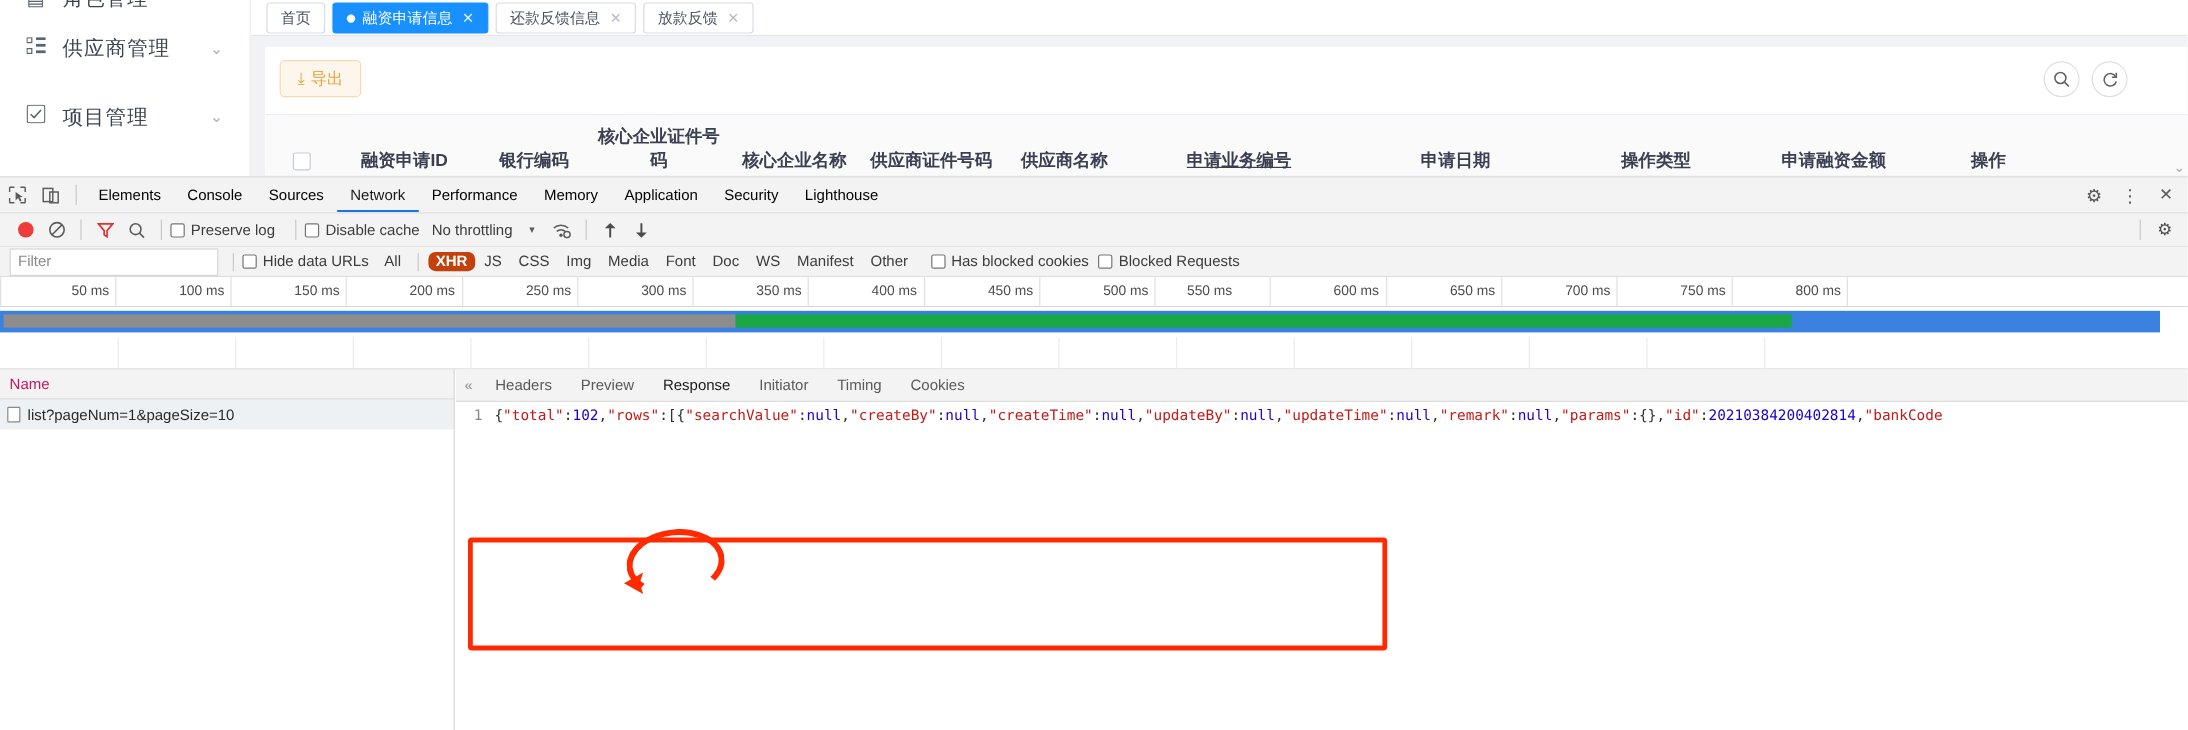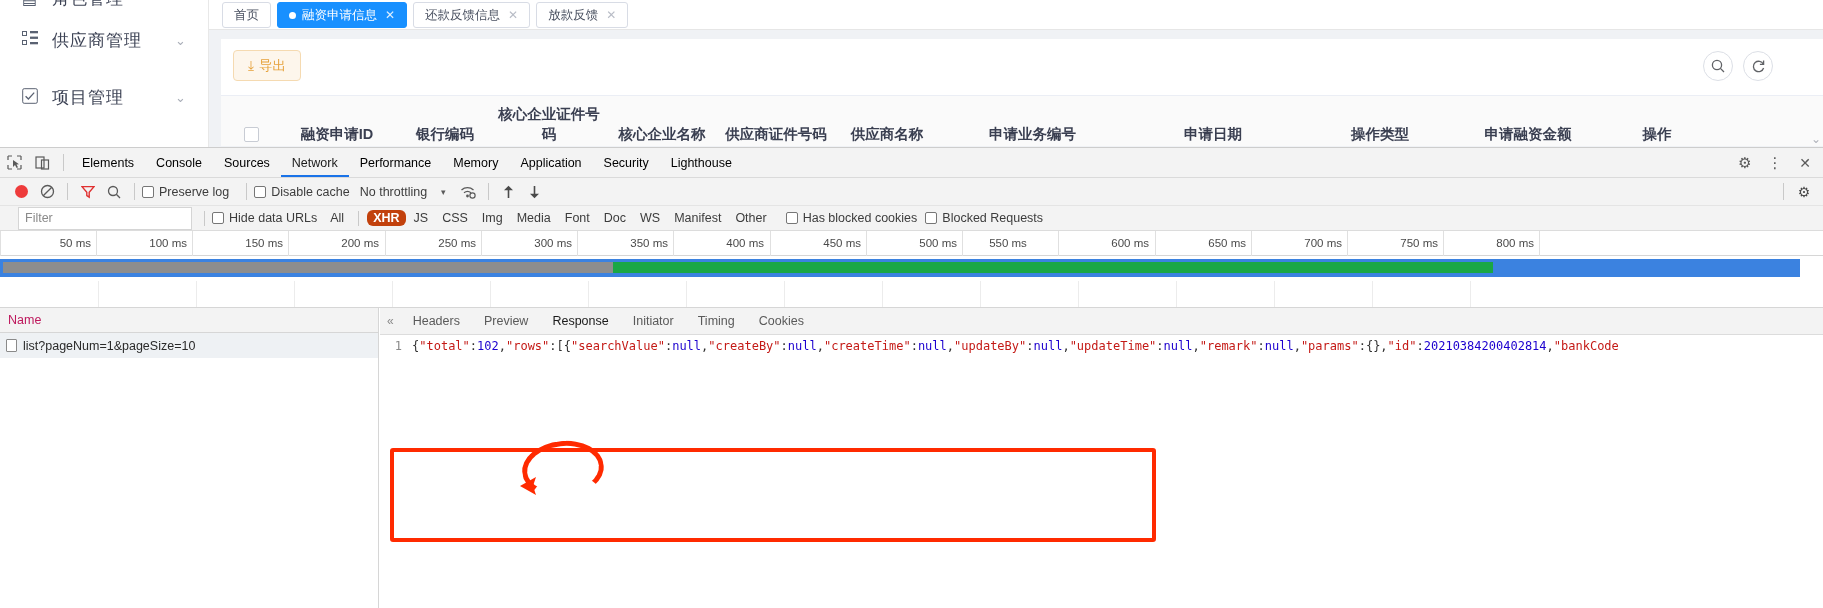--- a/index.html
+++ b/index.html
@@ -104,21 +104,21 @@
   .cb-label { display: flex; align-items: center; gap: 5px; font-size: 12.5px; color: #3c3c3c; margin-right: 10px; }
   .cbox { width: 12px; height: 12px; border: 1px solid #767676; border-radius: 2px; background: #fff; display: inline-block; }
   .throttle { font-size: 12.5px; color: #3c3c3c; }
   .caret { font-size: 9px; color: #5a5a5a; margin: 0 9px 0 14px; }
 
   .dt-filter {
     height: 25px; display: flex; align-items: center;
     border-bottom: 1px solid #dcdcdc; background: #f3f3f3; position: relative;
   }
   .filter-input {
-    width: 174px; height: 23px; margin-left: 18px; background: #fff;
+    width: 174px; height: 23px; margin-left: 8px; background: #fff;
     border: 1px solid #d5d5d5; font-size: 12.5px; color: #8a8a8a;
     display: flex; align-items: center; padding-left: 6px; text-align: center;
   }
   .ftype { font-size: 12.5px; color: #3c3c3c; padding: 1px 6px; border-radius: 6px; margin: 0 1px; }
   .ftype.on { background: #c2410c; color: #fff; font-weight: bold; }
   .vline { width: 1px; height: 15px; background: #c9c9c9; margin: 0 7px; }
 
   
   .ruler { position: relative; height: 25px; border-bottom: 1px solid #d6d6d6; background: #fff; }
   .tick {
@@ -254,21 +254,21 @@
           <div class="th-row">
             <div class="th" style="flex-basis:60px;">
               <div class="chk"></div>
             </div>
             <div class="th" style="flex-basis:112px;">融资申请ID</div>
             <div class="th" style="flex-basis:104px;">银行编码</div>
             <div class="th" style="flex-basis:104px;">核心企业证件号码</div>
             <div class="th" style="flex-basis:122px;">核心企业名称</div>
             <div class="th" style="flex-basis:106px;">供应商证件号码</div>
             <div class="th" style="flex-basis:116px;">供应商名称</div>
-            <div class="th" style="flex-basis:175px;">申请业务编号</div>
+            <div class="th" style="flex-basis:175px;text-decoration:underline;">申请业务编号</div>
             <div class="th" style="flex-basis:186px;">申请日期</div>
             <div class="th" style="flex-basis:148px;">操作类型</div>
             <div class="th" style="flex-basis:148px;">申请融资金额</div>
             <div class="th" style="flex-basis:110px;">操作</div>
           </div>
           <div class="scroll-arrow">⌄</div>
         </div>
 
       </div>
     </div>

